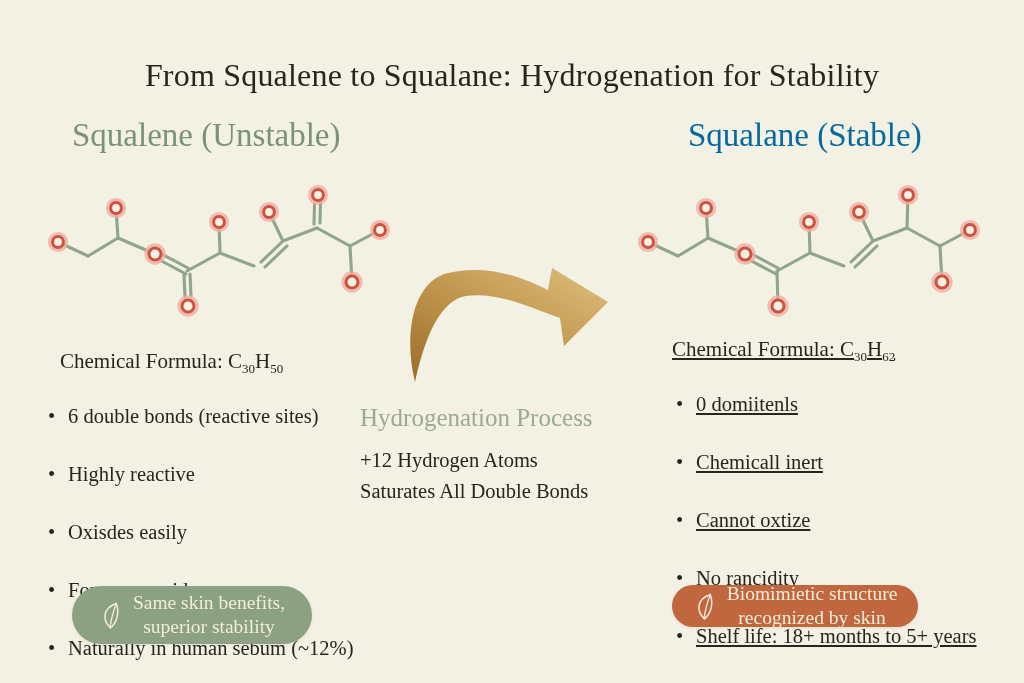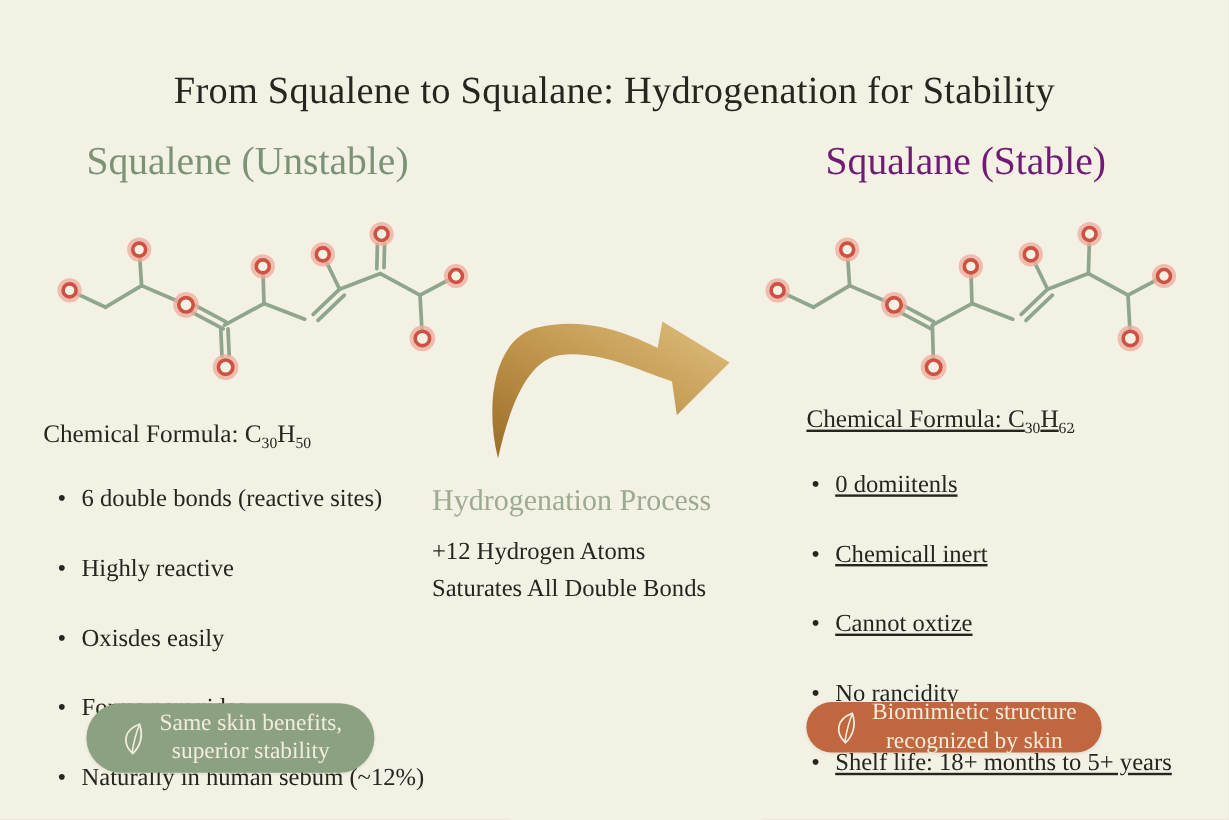--- a/index.html
+++ b/index.html
@@ -7,36 +7,36 @@
     position:relative; width:1024px; height:683px;
     background:#f3f0e4; overflow:hidden;
     font-family:"Liberation Serif", serif; color:#26251f;
   }
   .title {
     position:absolute; top:36px; left:0; width:100%;
     text-align:center; font-size:32px; font-weight:400; letter-spacing:.2px;
   }
   .col-heading { position:absolute; font-size:33px; font-weight:400; }
   .heading-left  { left:72px;  top:117px; color:#7b9375; }
-  .heading-right { left:688px; top:117px; color:#701a75; }
+  .heading-right { left:688px; top:117px; color:#0369a1; }
 
   .molecule { position:absolute; width:368px; height:150px; }
   .mol-left  { left:30px;  top:184px; }
   .mol-right { left:620px; top:184px; }
   .bond { stroke:#8fa68c; stroke-width:3.1; stroke-linecap:round; fill:none; }
   .atom-glow { fill:#f3f0e4; stroke:#eeae9e; stroke-width:4.2; opacity:.78; }
   .atom-ring { fill:#f3f0e4; stroke:#cd5243; stroke-width:3; }
 
   .arrow-svg { position:absolute; left:398px; top:252px; width:215px; height:135px; }
 
   .info { position:absolute; font-size:20.5px; }
   .info-left  { left:36px;  top:349px; width:348px; }
   .info-right { left:664px; top:337px; width:356px;text-decoration:underline; }
   .formula { font-size:21px; white-space:nowrap; }
-  .info-left  .formula { }
+  .info-left  .formula { margin-left:24px; }
   .info-right .formula { margin-left:8px; }
   .formula sub { font-size:13px; line-height:0; }
   ul.bullets { list-style:none; margin:9px 0 0 0; padding:0 0 0 12px; }
   ul.bullets li { position:relative; padding-left:20px; line-height:31px; white-space:nowrap;margin-top:27px; }
   ul.bullets li::before { content:"\2022"; position:absolute; left:0; top:0; }
 
   .center-block { position:absolute; left:360px; top:404px; width:292px; text-align:left; }
   .process-label { font-size:25px; color:#9caa90; }
   .process-details { margin-top:13px; font-size:20.5px; line-height:31px; }
 

